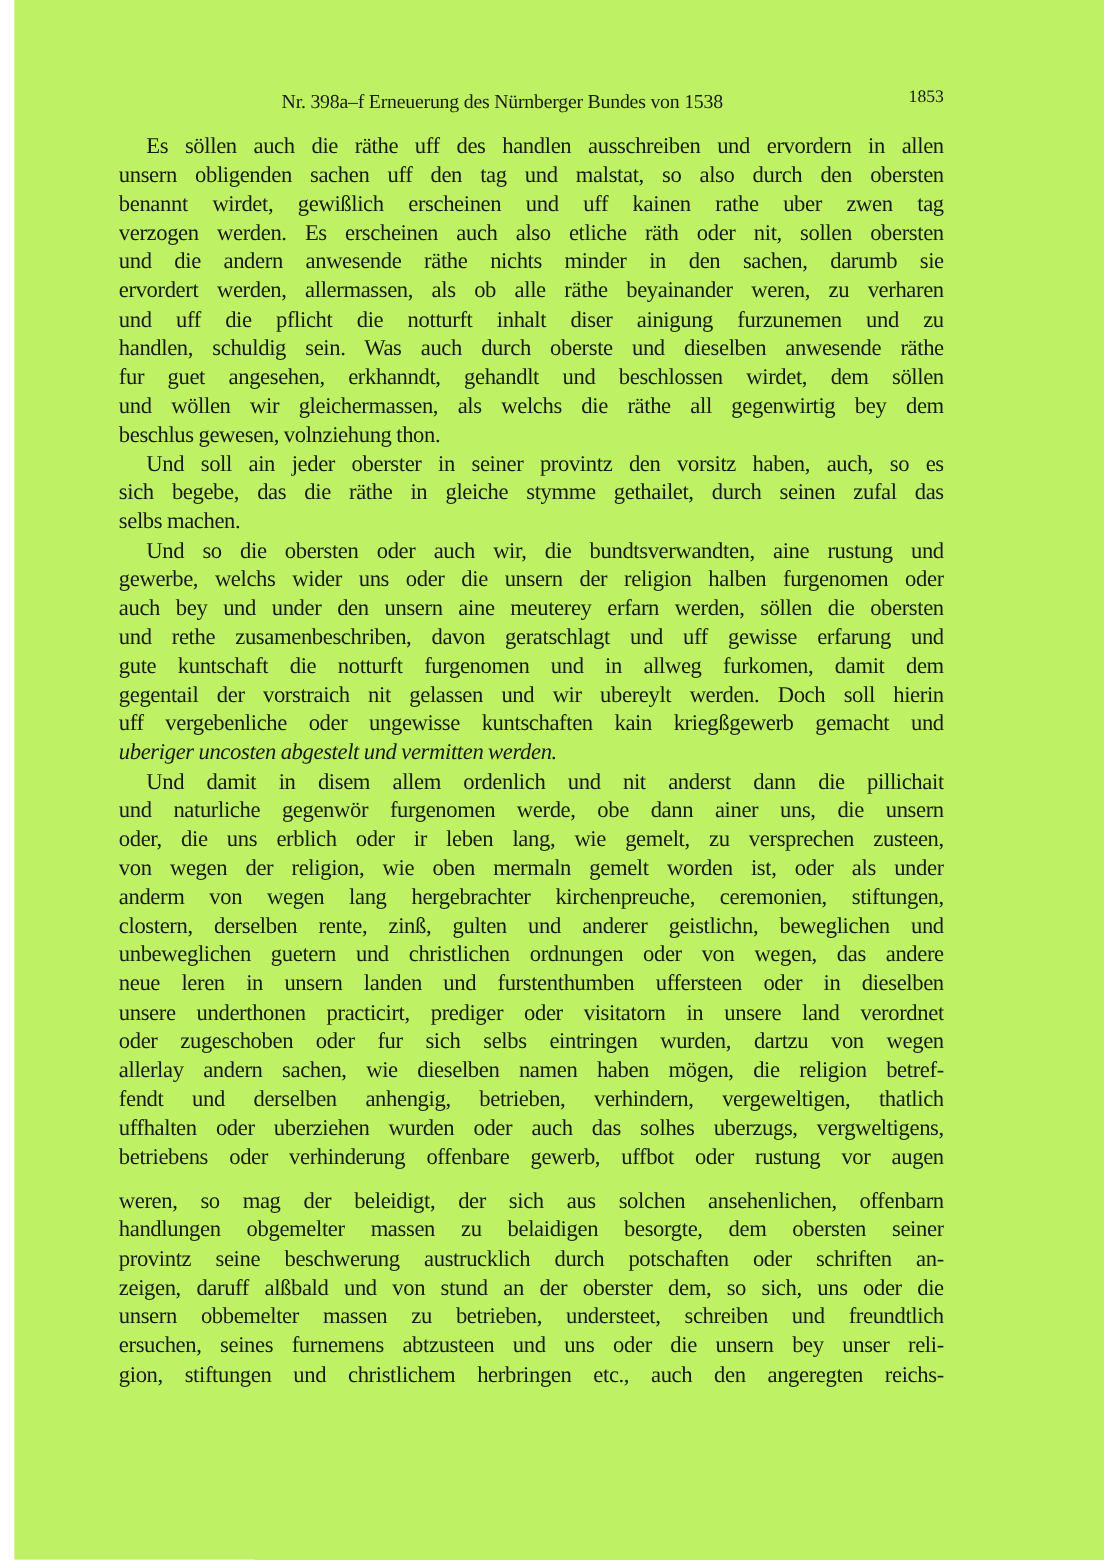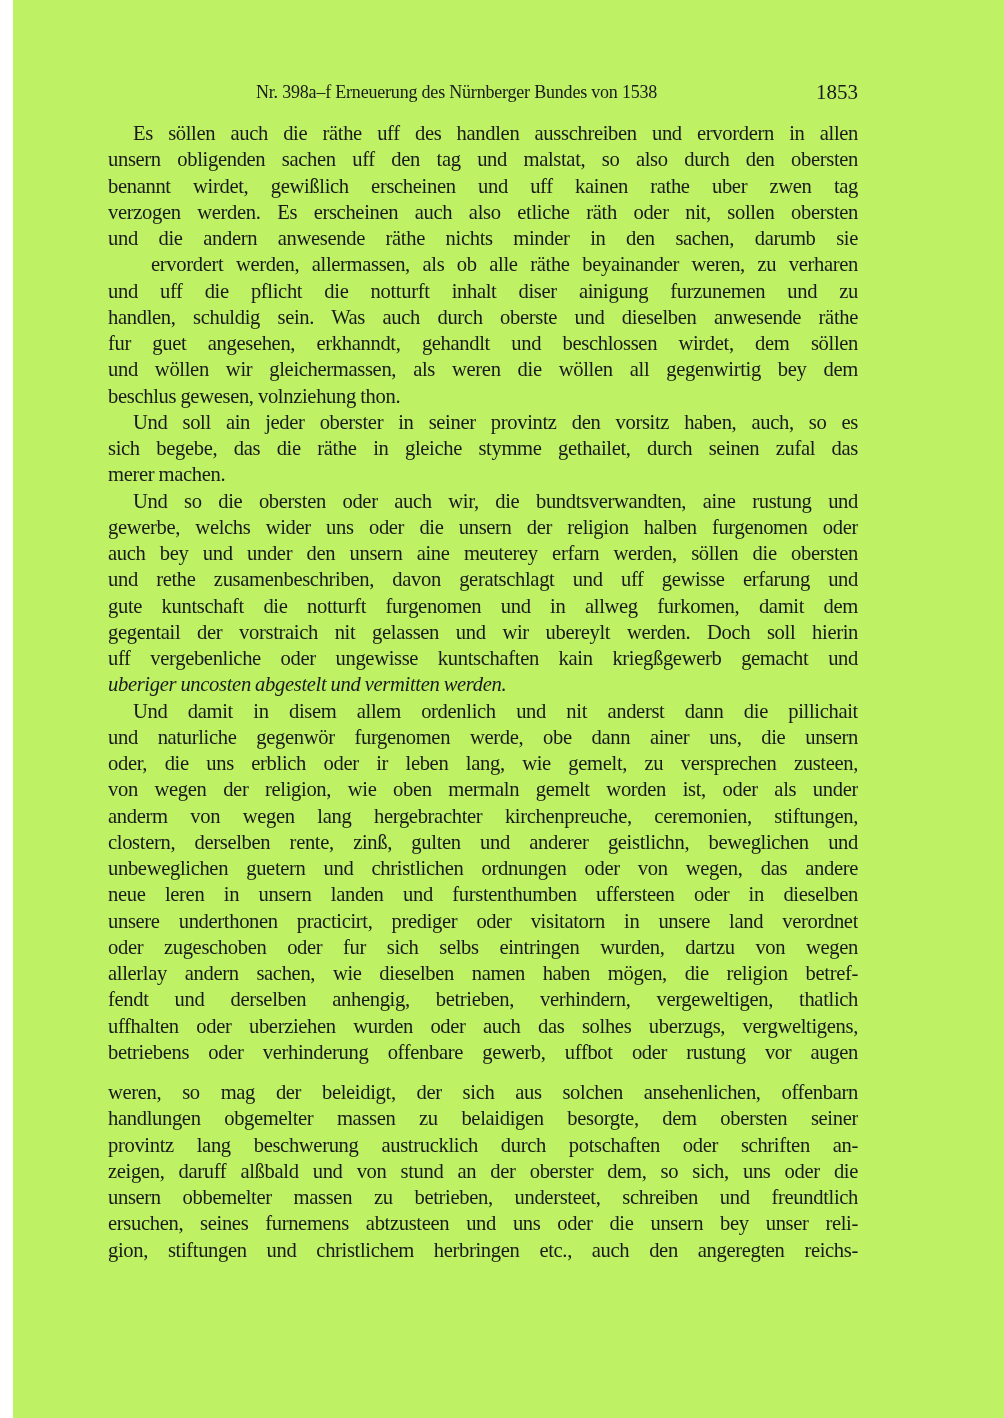--- a/index.html
+++ b/index.html
@@ -11,21 +11,21 @@
   }
   .running-head {
     position: absolute; left: 95px; top: 80px; width: 750px; height: 26px;
   }
   .running-title {
     position: absolute; left: 148px; top: 2px;
     font-size: 18px; letter-spacing: -0.2px; white-space: nowrap;
   }
   .page-number {
     position: absolute; right: 0; top: 0;
-    font-size: 21px; white-space: nowrap;
+    font-size: 16px; white-space: nowrap;
   }
   .body {
     position: absolute; left: 95px; top: 120px; width: 750px;
   }
   .line {
     display: block; height: 26.25px; line-height: 26.25px;
     font-size: 20.6px; letter-spacing: -0.35px; word-spacing: -0.5px;
     text-align: justify; text-align-last: justify; white-space: nowrap;
     overflow: visible;
   }
@@ -39,29 +39,29 @@
   <div class="running-head">
     <span class="running-title">Nr. 398a–f Erneuerung des Nürnberger Bundes von 1538</span>
     <span class="page-number">1853</span>
   </div>
   <div class="body" id="body">
       <div class="line indent" style="white-space: normal; text-align: justify; text-align-last: justify; overflow: hidden;">Es söllen auch die räthe uff des handlen ausschreiben und ervordern in allen</div>
       <div class="line" style="white-space: normal; text-align: justify; text-align-last: justify; overflow: hidden;">unsern obligenden sachen uff den tag und malstat, so also durch den obersten</div>
       <div class="line" style="white-space: normal; text-align: justify; text-align-last: justify; overflow: hidden;">benannt wirdet, gewißlich erscheinen und uff kainen rathe uber zwen tag</div>
       <div class="line" style="white-space: normal; text-align: justify; text-align-last: justify; overflow: hidden;">verzogen werden. Es erscheinen auch also etliche räth oder nit, sollen obersten</div>
       <div class="line" style="white-space: normal; text-align: justify; text-align-last: justify; overflow: hidden;">und die andern anwesende räthe nichts minder in den sachen, darumb sie</div>
-      <div class="line" style="white-space: normal; text-align: justify; text-align-last: justify; overflow: hidden; margin-left: 43px;">ervordert werden, allermassen, als ob alle räthe beyainander weren, zu verharen</div>
+      <div class="line" style="white-space: normal; text-align: justify; text-align-last: justify; overflow: hidden;">ervordert werden, allermassen, als ob alle räthe beyainander weren, zu verharen</div>
       <div class="line" style="white-space: normal; text-align: justify; text-align-last: justify; overflow: hidden;">und uff die pflicht die notturft inhalt diser ainigung furzunemen und zu</div>
       <div class="line" style="white-space: normal; text-align: justify; text-align-last: justify; overflow: hidden;">handlen, schuldig sein. Was auch durch oberste und dieselben anwesende räthe</div>
       <div class="line" style="white-space: normal; text-align: justify; text-align-last: justify; overflow: hidden;">fur guet angesehen, erkhanndt, gehandlt und beschlossen wirdet, dem söllen</div>
-      <div class="line" style="white-space: normal; text-align: justify; text-align-last: justify; overflow: hidden;">und wöllen wir gleichermassen, als weren die wöllen all gegenwirtig bey dem</div>
+      <div class="line" style="white-space: normal; text-align: justify; text-align-last: justify; overflow: hidden;">und wöllen wir gleichermassen, als welchs die räthe all gegenwirtig bey dem</div>
       <div class="line last" style="white-space: normal; text-align: left; text-align-last: left; overflow: hidden;">beschlus gewesen, volnziehung thon.</div>
       <div class="line indent" style="white-space: normal; text-align: justify; text-align-last: justify; overflow: hidden;">Und soll ain jeder oberster in seiner provintz den vorsitz haben, auch, so es</div>
       <div class="line" style="white-space: normal; text-align: justify; text-align-last: justify; overflow: hidden;">sich begebe, das die räthe in gleiche stymme gethailet, durch seinen zufal das</div>
-      <div class="line last" style="white-space: normal; text-align: left; text-align-last: left; overflow: hidden;">merer machen.</div>
+      <div class="line last" style="white-space: normal; text-align: left; text-align-last: left; overflow: hidden;">selbs machen.</div>
       <div class="line indent" style="white-space: normal; text-align: justify; text-align-last: justify; overflow: hidden;">Und so die obersten oder auch wir, die bundtsverwandten, aine rustung und</div>
       <div class="line" style="white-space: normal; text-align: justify; text-align-last: justify; overflow: hidden;">gewerbe, welchs wider uns oder die unsern der religion halben furgenomen oder</div>
       <div class="line" style="white-space: normal; text-align: justify; text-align-last: justify; overflow: hidden;">auch bey und under den unsern aine meuterey erfarn werden, söllen die obersten</div>
       <div class="line" style="white-space: normal; text-align: justify; text-align-last: justify; overflow: hidden;">und rethe zusamenbeschriben, davon geratschlagt und uff gewisse erfarung und</div>
       <div class="line" style="white-space: normal; text-align: justify; text-align-last: justify; overflow: hidden;">gute kuntschaft die notturft furgenomen und in allweg furkomen, damit dem</div>
       <div class="line" style="white-space: normal; text-align: justify; text-align-last: justify; overflow: hidden;">gegentail der vorstraich nit gelassen und wir ubereylt werden. Doch soll hierin</div>
       <div class="line" style="white-space: normal; text-align: justify; text-align-last: justify; overflow: hidden;">uff vergebenliche oder ungewisse kuntschaften kain kriegßgewerb gemacht und</div>
       <div class="line last" style="white-space: normal; text-align: left; text-align-last: left; overflow: hidden; font-style: italic;">uberiger uncosten abgestelt und vermitten werden.</div>
       <div class="line indent" style="white-space: normal; text-align: justify; text-align-last: justify; overflow: hidden;">Und damit in disem allem ordenlich und nit anderst dann die pillichait</div>
       <div class="line" style="white-space: normal; text-align: justify; text-align-last: justify; overflow: hidden;">und naturliche gegenwör furgenomen werde, obe dann ainer uns, die unsern</div>
@@ -72,19 +72,19 @@
       <div class="line" style="white-space: normal; text-align: justify; text-align-last: justify; overflow: hidden;">unbeweglichen guetern und christlichen ordnungen oder von wegen, das andere</div>
       <div class="line" style="white-space: normal; text-align: justify; text-align-last: justify; overflow: hidden;">neue leren in unsern landen und furstenthumben uffersteen oder in dieselben</div>
       <div class="line" style="white-space: normal; text-align: justify; text-align-last: justify; overflow: hidden;">unsere underthonen practicirt, prediger oder visitatorn in unsere land verordnet</div>
       <div class="line" style="white-space: normal; text-align: justify; text-align-last: justify; overflow: hidden;">oder zugeschoben oder fur sich selbs eintringen wurden, dartzu von wegen</div>
       <div class="line" style="white-space: normal; text-align: justify; text-align-last: justify; overflow: hidden;">allerlay andern sachen, wie dieselben namen haben mögen, die religion betref-</div>
       <div class="line" style="white-space: normal; text-align: justify; text-align-last: justify; overflow: hidden;">fendt und derselben anhengig, betrieben, verhindern, vergeweltigen, thatlich</div>
       <div class="line" style="white-space: normal; text-align: justify; text-align-last: justify; overflow: hidden;">uffhalten oder uberziehen wurden oder auch das solhes uberzugs, vergweltigens,</div>
       <div class="line" style="white-space: normal; text-align: justify; text-align-last: justify; overflow: hidden;">betriebens oder verhinderung offenbare gewerb, uffbot oder rustung vor augen</div>
       <div class="line" style="white-space: normal; text-align: justify; text-align-last: justify; overflow: hidden; margin-top: 14px;">weren, so mag der beleidigt, der sich aus solchen ansehenlichen, offenbarn</div>
       <div class="line" style="white-space: normal; text-align: justify; text-align-last: justify; overflow: hidden;">handlungen obgemelter massen zu belaidigen besorgte, dem obersten seiner</div>
-      <div class="line" style="white-space: normal; text-align: justify; text-align-last: justify; overflow: hidden;">provintz lang beschwerung austrucklich durch potschaften oder schriften an-</div>
+      <div class="line" style="white-space: normal; text-align: justify; text-align-last: justify; overflow: hidden;">provintz seine beschwerung austrucklich durch potschaften oder schriften an-</div>
       <div class="line" style="white-space: normal; text-align: justify; text-align-last: justify; overflow: hidden;">zeigen, daruff alßbald und von stund an der oberster dem, so sich, uns oder die</div>
       <div class="line" style="white-space: normal; text-align: justify; text-align-last: justify; overflow: hidden;">unsern obbemelter massen zu betrieben, understeet, schreiben und freundtlich</div>
       <div class="line" style="white-space: normal; text-align: justify; text-align-last: justify; overflow: hidden;">ersuchen, seines furnemens abtzusteen und uns oder die unsern bey unser reli-</div>
       <div class="line" style="white-space: normal; text-align: justify; text-align-last: justify; overflow: hidden;">gion, stiftungen und christlichem herbringen etc., auch den angeregten reichs-</div>
     </div>
 </div>
 
 </body></html>

